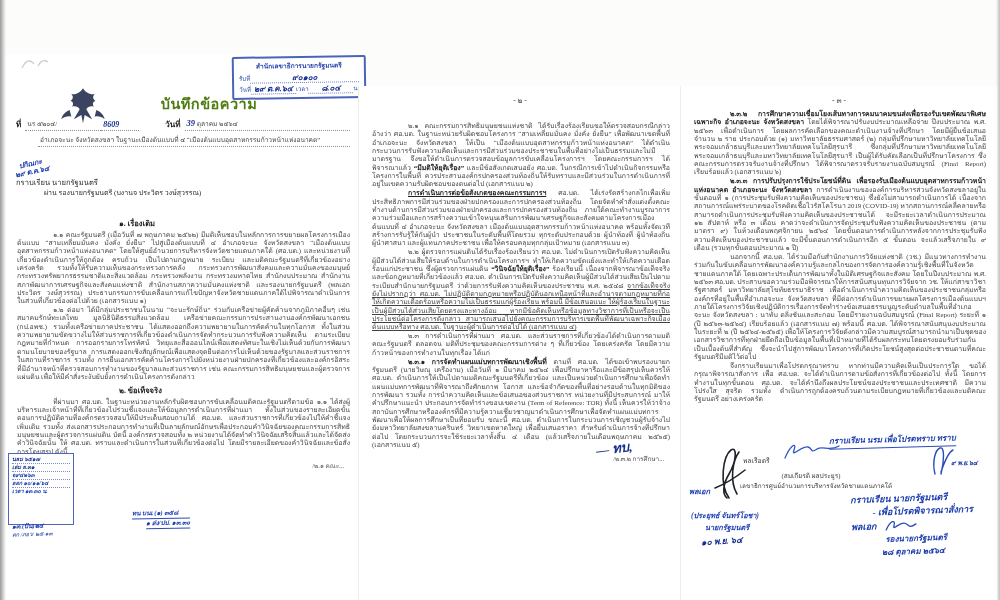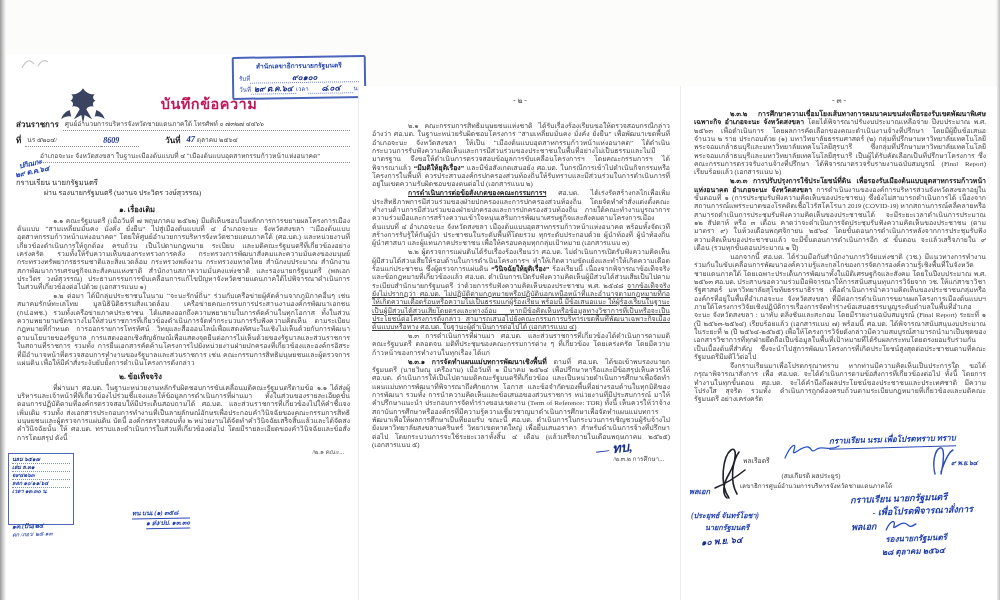--- a/index.html
+++ b/index.html
@@ -19,21 +19,21 @@
   .pageno{position:absolute;left:0;right:0;top:8px;text-align:center;font-size:7.5px;color:#4a4a4a}
   .flow{position:absolute}
   .para{font-size:6.9px;line-height:8.35px;text-align:justify;text-indent:36px;color:#414141;margin:0 0 .5px}
   .para b{color:#232323}
   .para .ul{text-decoration:underline}
   .sechead{font-size:7.6px;font-weight:bold;color:#1f1f1f;margin:2.5px 0 2px;padding-left:102px}
   .cont{text-align:right;font-size:6.4px;color:#555;margin-top:5px;padding-right:6px}
 
   
   .memo-title{position:absolute;left:118px;top:38px;width:170px;text-align:center;
-    font-size:14.5px;font-weight:bold;color:#be185d;letter-spacing:.5px}
+    font-size:14.5px;font-weight:bold;color:#4d7c0f;letter-spacing:.5px}
   .emblem{position:absolute;left:52px;top:30px;width:50px;height:52px}
   .fields{position:absolute;left:10px;top:64px;width:334px}
   .formrow{display:flex;align-items:flex-end;margin-bottom:3.2px}
   .frlabel{font-weight:bold;font-size:8px;color:#1f1f1f;white-space:nowrap;margin-right:4px;flex:none}
   .frval{flex:1;border-bottom:1px dotted #8f8f8f;padding:0 2px 1px;font-size:6.6px;color:#454545;
     white-space:nowrap;overflow:hidden}
   .salute{font-size:7.6px;color:#2a2a2a;margin:0}
   .hw{color:#1c3dae;font-weight:bold;font-style:italic;font-family:"Liberation Serif",serif}
   .hwdark{color:#17308f;font-weight:bold;font-style:italic}
 
@@ -91,46 +91,42 @@
   <svg class="emblem" viewBox="0 0 60 60">
     <path fill="#3a4360" d="M30 4c-3 5-8 8-14 7 3 3 2 6-1 8 3 1 4 4 2 7 4-1 7 0 9 3l-7 12 9-5 2 10 2-10 9 5-7-12c2-3 5-4 9-3-2-3-1-6 2-7-3-2-4-5-1-8-6 1-11-2-14-7z"></path>
     <path fill="#3a4360" d="M14 30c-5 2-9 6-10 11 4-3 8-4 12-3zM46 30c5 2 9 6 10 11-4-3-8-4-12-3z"></path>
     <circle cx="30" cy="16" r="2.2" fill="#3a4360"></circle>
   </svg>
 
   <div class="memo-title">บันทึกข้อความ</div>
 
   <div class="fields">
     <div class="formrow">
-      <span class="frlabel">ส่วนราชการ</span>
-      <span class="frval">ศูนย์อำนวยการบริหารจังหวัดชายแดนภาคใต้    โทรศัพท์ ๐ ๗๓๒๗ ๔๔๖๖</span>
-    </div>
-    <div class="formrow">
       <span class="frlabel">ที่</span>
       <span class="frval" style="flex:0 0 72px">นร ๕๒๐๔/</span>
       <span class="frval hwdark" style="flex:0 0 34px;font-size:8px">8609</span>
       <span style="flex:0 0 26px"></span>
       <span class="frlabel">วันที่</span>
-      <span class="frval"><b class="hwdark" style="font-size:8.5px">47</b>
+      <span class="frval"><b class="hwdark" style="font-size:8.5px">39</b>
         <span>ตุลาคม ๒๕๖๔</span></span>
     </div>
     <div class="formrow">
       <span style="flex:0 0 22px"></span>
       <span class="frval">อำเภอจะนะ จังหวัดสงขลา ในฐานะเมืองต้นแบบที่ ๔ “เมืองต้นแบบอุตสาหกรรมก้าวหน้าแห่งอนาคต”</span>
     </div>
   </div>
 
   <div class="abs" style="left:10px;top:122px">
     <p class="salute">กราบเรียน  นายกรัฐมนตรี</p>
   </div>
   <div class="abs" style="left:38px;top:133px">
     <p class="salute" style="font-size:7px">ผ่าน  รองนายกรัฐมนตรี (บงานจ ประวิตร วงษ์สุวรรณ)</p>
   </div>
 
-  <div class="flow" style="left:11px;top:146px;width:333px">
+  <div class="flow" style="left:11px;top:160px;width:333px">
     <div class="sechead">๑. เรื่องเดิม</div>
     <p class="para">๑.๑ คณะรัฐมนตรี (เมื่อวันที่ ๗ พฤษภาคม ๒๕๖๒) มีมติเห็นชอบในหลักการการขยายผลโครงการเมืองต้นแบบ “สามเหลี่ยมมั่นคง มั่งคั่ง ยั่งยืน” ไปสู่เมืองต้นแบบที่ ๔ อำเภอจะนะ จังหวัดสงขลา “เมืองต้นแบบอุตสาหกรรมก้าวหน้าแห่งอนาคต” โดยให้ศูนย์อำนวยการบริหารจังหวัดชายแดนภาคใต้ (ศอ.บต.) และหน่วยงานที่เกี่ยวข้องดำเนินการให้ถูกต้อง ครบถ้วน เป็นไปตามกฎหมาย ระเบียบ และมติคณะรัฐมนตรีที่เกี่ยวข้องอย่างเคร่งครัด รวมทั้งให้รับความเห็นของกระทรวงการคลัง กระทรวงการพัฒนาสังคมและความมั่นคงของมนุษย์ กระทรวงทรัพยากรธรรมชาติและสิ่งแวดล้อม กระทรวงพลังงาน กระทรวงมหาดไทย สำนักงบประมาณ สำนักงานสภาพัฒนาการเศรษฐกิจและสังคมแห่งชาติ สำนักงานสภาความมั่นคงแห่งชาติ และรองนายกรัฐมนตรี (พลเอก ประวิตร วงษ์สุวรรณ) ประธานกรรมการขับเคลื่อนการแก้ไขปัญหาจังหวัดชายแดนภาคใต้ไปพิจารณาดำเนินการในส่วนที่เกี่ยวข้องต่อไปด้วย (เอกสารแนบ ๑)</p>
     <p class="para">๑.๒ ต่อมา ได้มีกลุ่มประชาชนในนาม “จะนะรักษ์ถิ่น” ร่วมกับเครือข่ายผู้คัดค้านจากภูมิภาคอื่นๆ เช่น สมาคมรักษ์ทะเลไทย มูลนิธินิติธรรมสิ่งแวดล้อม เครือข่ายคณะกรรมการประสานงานองค์กรพัฒนาเอกชน (กป.อพช.) รวมทั้งเครือข่ายภาคประชาชน ได้แสดงออกถึงความพยายามในการคัดค้านในทุกโอกาส ทั้งในส่วนความพยายามขัดขวางไม่ให้ส่วนราชการที่เกี่ยวข้องดำเนินการจัดทำกระบวนการรับฟังความคิดเห็น ตามระเบียบกฎหมายที่กำหนด การออกรายการโทรทัศน์ วิทยุและสื่อออนไลน์เพื่อแสดงทัศนะในเชิงไม่เห็นด้วยกับการพัฒนาตามนโยบายของรัฐบาล การแสดงออกเชิงสัญลักษณ์เพื่อแสดงจุดยืนต่อการไม่เห็นด้วยของรัฐบาลและส่วนราชการในสถานที่ราชการ รวมทั้ง การยื่นเอกสารคัดค้านโครงการไปยังหน่วยงานฝ่ายปกครองที่เกี่ยวข้องและองค์กรอิสระที่มีอำนาจหน้าที่ตรวจสอบการทำงานของรัฐบาลและส่วนราชการ เช่น คณะกรรมการสิทธิมนุษยชนและผู้ตรวจการแผ่นดิน เพื่อให้มีคำสั่งระงับยับยั้งการดำเนินโครงการดังกล่าว</p>
     <div class="sechead">๒. ข้อเท็จจริง</div>
     <p class="para">ที่ผ่านมา ศอ.บต. ในฐานะหน่วยงานหลักรับผิดชอบการขับเคลื่อนมติคณะรัฐมนตรีตามข้อ ๑.๑ ได้ส่งผู้บริหารและเจ้าหน้าที่ที่เกี่ยวข้องไปร่วมชี้แจงและให้ข้อมูลการดำเนินการที่ผ่านมา ทั้งในส่วนของรายละเอียดขั้นตอนการปฏิบัติตามที่องค์กรตรวจสอบให้มีประเด็นสอบถามได้ ศอ.บต. และส่วนราชการที่เกี่ยวข้องไปให้คำชี้แจงเพิ่มเติม รวมทั้ง ส่งเอกสารประกอบการทำงานที่เป็นลายลักษณ์อักษรเพื่อประกอบคำวินิจฉัยของคณะกรรมการสิทธิมนุษยชนและผู้ตรวจการแผ่นดิน บัดนี้ องค์กรตรวจสอบทั้ง ๒ หน่วยงานได้จัดทำคำวินิจฉัยเสร็จสิ้นแล้วและได้จัดส่งคำวินิจฉัยนั้น ให้ ศอ.บต. ทราบและดำเนินการในส่วนที่เกี่ยวข้องต่อไป โดยมีรายละเอียดของคำวินิจฉัยและข้อสั่งการโดยสรุป ดังนี้</p>
     <div class="cont">/๒.๑ คณะ...</div>
   </div>
 
   <div class="marginstamp hw">
     <div>ปกิณกะ</div>

